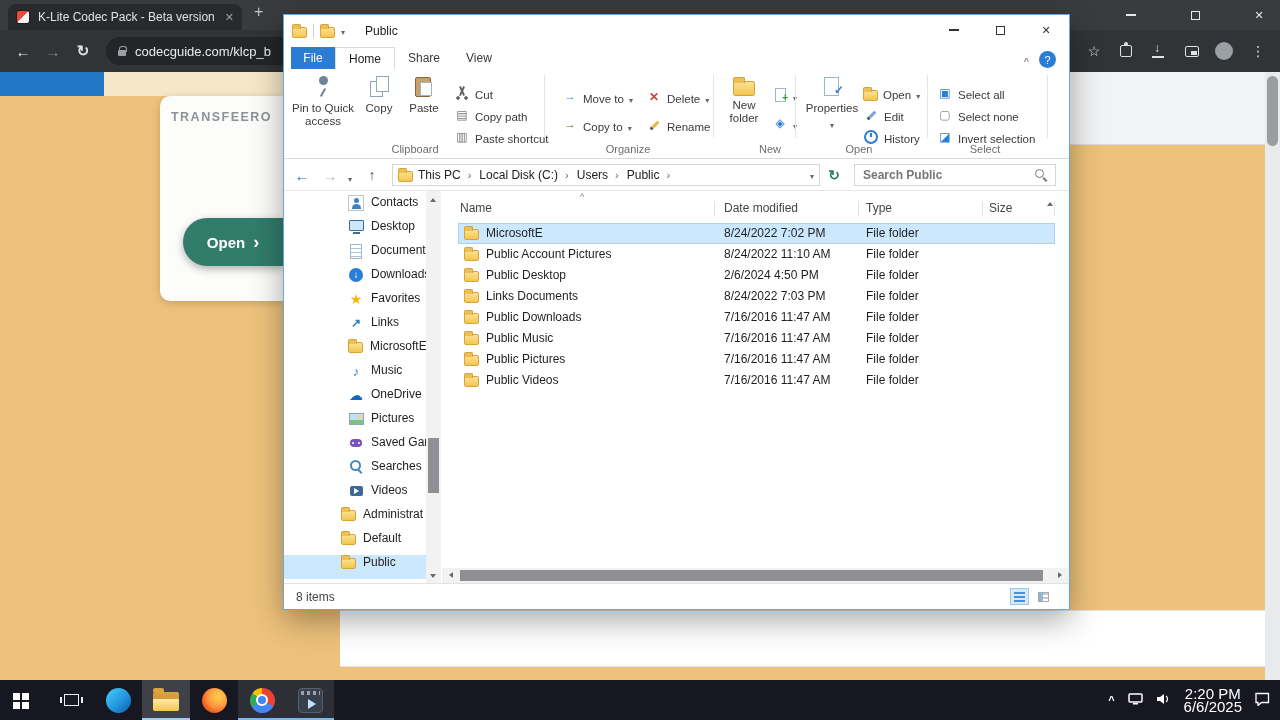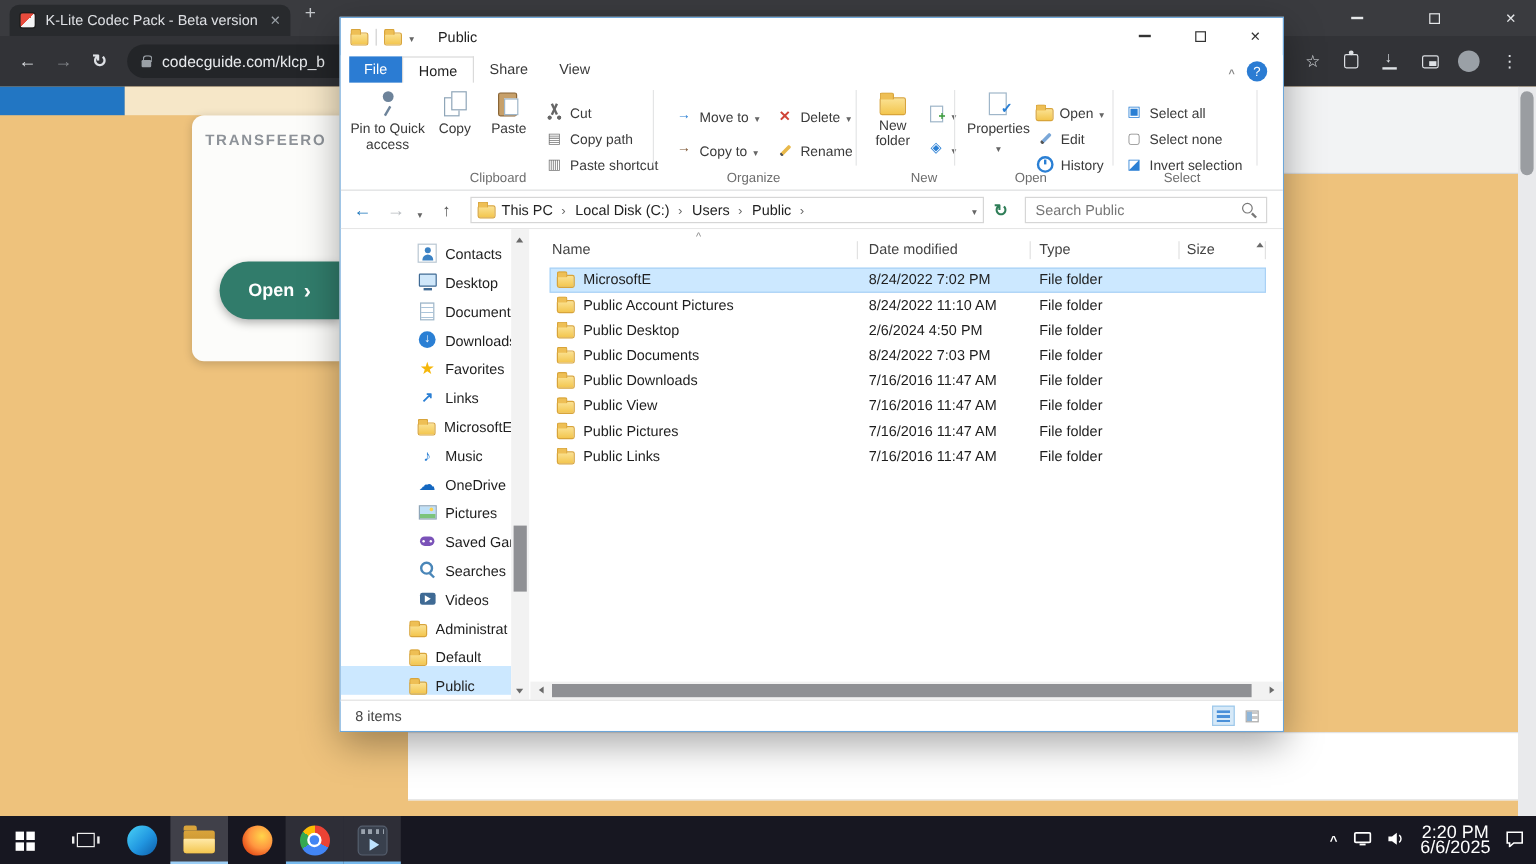--- a/index.html
+++ b/index.html
@@ -201,25 +201,25 @@
   .nav{position:relative;height:32px;background:#fff;border-bottom:1px solid #e6e6e6;}
   .navic{position:absolute;top:8px;}
   .crumbbox{position:absolute;left:108px;top:5px;width:428px;height:22px;border:1px solid #d6d6d6;
       display:flex;align-items:center;padding:0 5px;gap:2px;}
   .crumb{padding:0 3px;color:#222;cursor:default;white-space:nowrap;}
   .crumb::after{content:"›";color:#666;margin-left:7px;font-size:11px;}
   .cspacer{flex:1;}
   .srch{position:absolute;left:570px;top:5px;width:202px;height:22px;border:1px solid #d6d6d6;
       display:flex;align-items:center;padding:0 6px;gap:4px;}
   .srch input{border:none;outline:none;flex:1;font-size:12px;color:#444;min-width:0;
-      font-family:"Liberation Sans",sans-serif;background:transparent;}
+      font-family:"Liberation Sans",sans-serif;background:transparent;font-weight:bold;}
   .srch input::placeholder{color:#767676;opacity:1;}
   .body{position:relative;height:394px;background:#fff;}
   .sidepane{position:absolute;left:0;top:0;width:142px;height:100%;overflow:hidden;padding-top:4px;}
-  .side-item{height:24px;display:flex;align-items:flex-end;gap:7px;padding-left:64px;}
+  .side-item{height:24px;display:flex;align-items:flex-start;gap:7px;padding-left:64px;}
   .side-item.lvl1{padding-left:57px;}
   .side-item.sel{background:#cce8ff;}
   .slabel{white-space:nowrap;overflow:hidden;}
   .side-scroll{position:absolute;left:142px;top:0;width:15px;height:100%;background:#f2f2f2;}
   .ss-thumb{position:absolute;left:2px;top:247px;width:11px;height:55px;background:#8f9094;}
   .ss-up{position:absolute;top:4px;left:4px;}
   .ss-dn{position:absolute;bottom:4px;left:4px;}
   .list{position:absolute;left:158px;top:0;right:0;bottom:0;}
   .lhead{position:absolute;left:0;top:4px;height:26px;right:14px;color:#444;}
   .hcell{position:absolute;top:6px;white-space:nowrap;}
@@ -613,45 +613,45 @@
               <span class="ft">File folder</span>
             </div>
           <div class="frow">
               <span class="ic fi" data-icon="folder"></span>
               <span class="fn">Public Desktop</span>
               <span class="fd">2/6/2024 4:50 PM</span>
               <span class="ft">File folder</span>
             </div>
           <div class="frow">
               <span class="ic fi" data-icon="folder"></span>
-              <span class="fn">Public Documents</span>
+              <span class="fn">Links Documents</span>
               <span class="fd">8/24/2022 7:03 PM</span>
               <span class="ft">File folder</span>
             </div>
           <div class="frow">
               <span class="ic fi" data-icon="folder"></span>
               <span class="fn">Public Downloads</span>
               <span class="fd">7/16/2016 11:47 AM</span>
               <span class="ft">File folder</span>
             </div>
           <div class="frow">
               <span class="ic fi" data-icon="folder"></span>
-              <span class="fn">Public View</span>
+              <span class="fn">Public Music</span>
               <span class="fd">7/16/2016 11:47 AM</span>
               <span class="ft">File folder</span>
             </div>
           <div class="frow">
               <span class="ic fi" data-icon="folder"></span>
               <span class="fn">Public Pictures</span>
               <span class="fd">7/16/2016 11:47 AM</span>
               <span class="ft">File folder</span>
             </div>
           <div class="frow">
               <span class="ic fi" data-icon="folder"></span>
-              <span class="fn">Public Links</span>
+              <span class="fn">Public Videos</span>
               <span class="fd">7/16/2016 11:47 AM</span>
               <span class="ft">File folder</span>
             </div>
         </div>
         <div class="hscroll">
           <span class="tri-lf hs-lf"></span>
           <div class="hs-thumb"></div>
           <span class="tri-rt hs-rt"></span>
         </div>
       </div>

